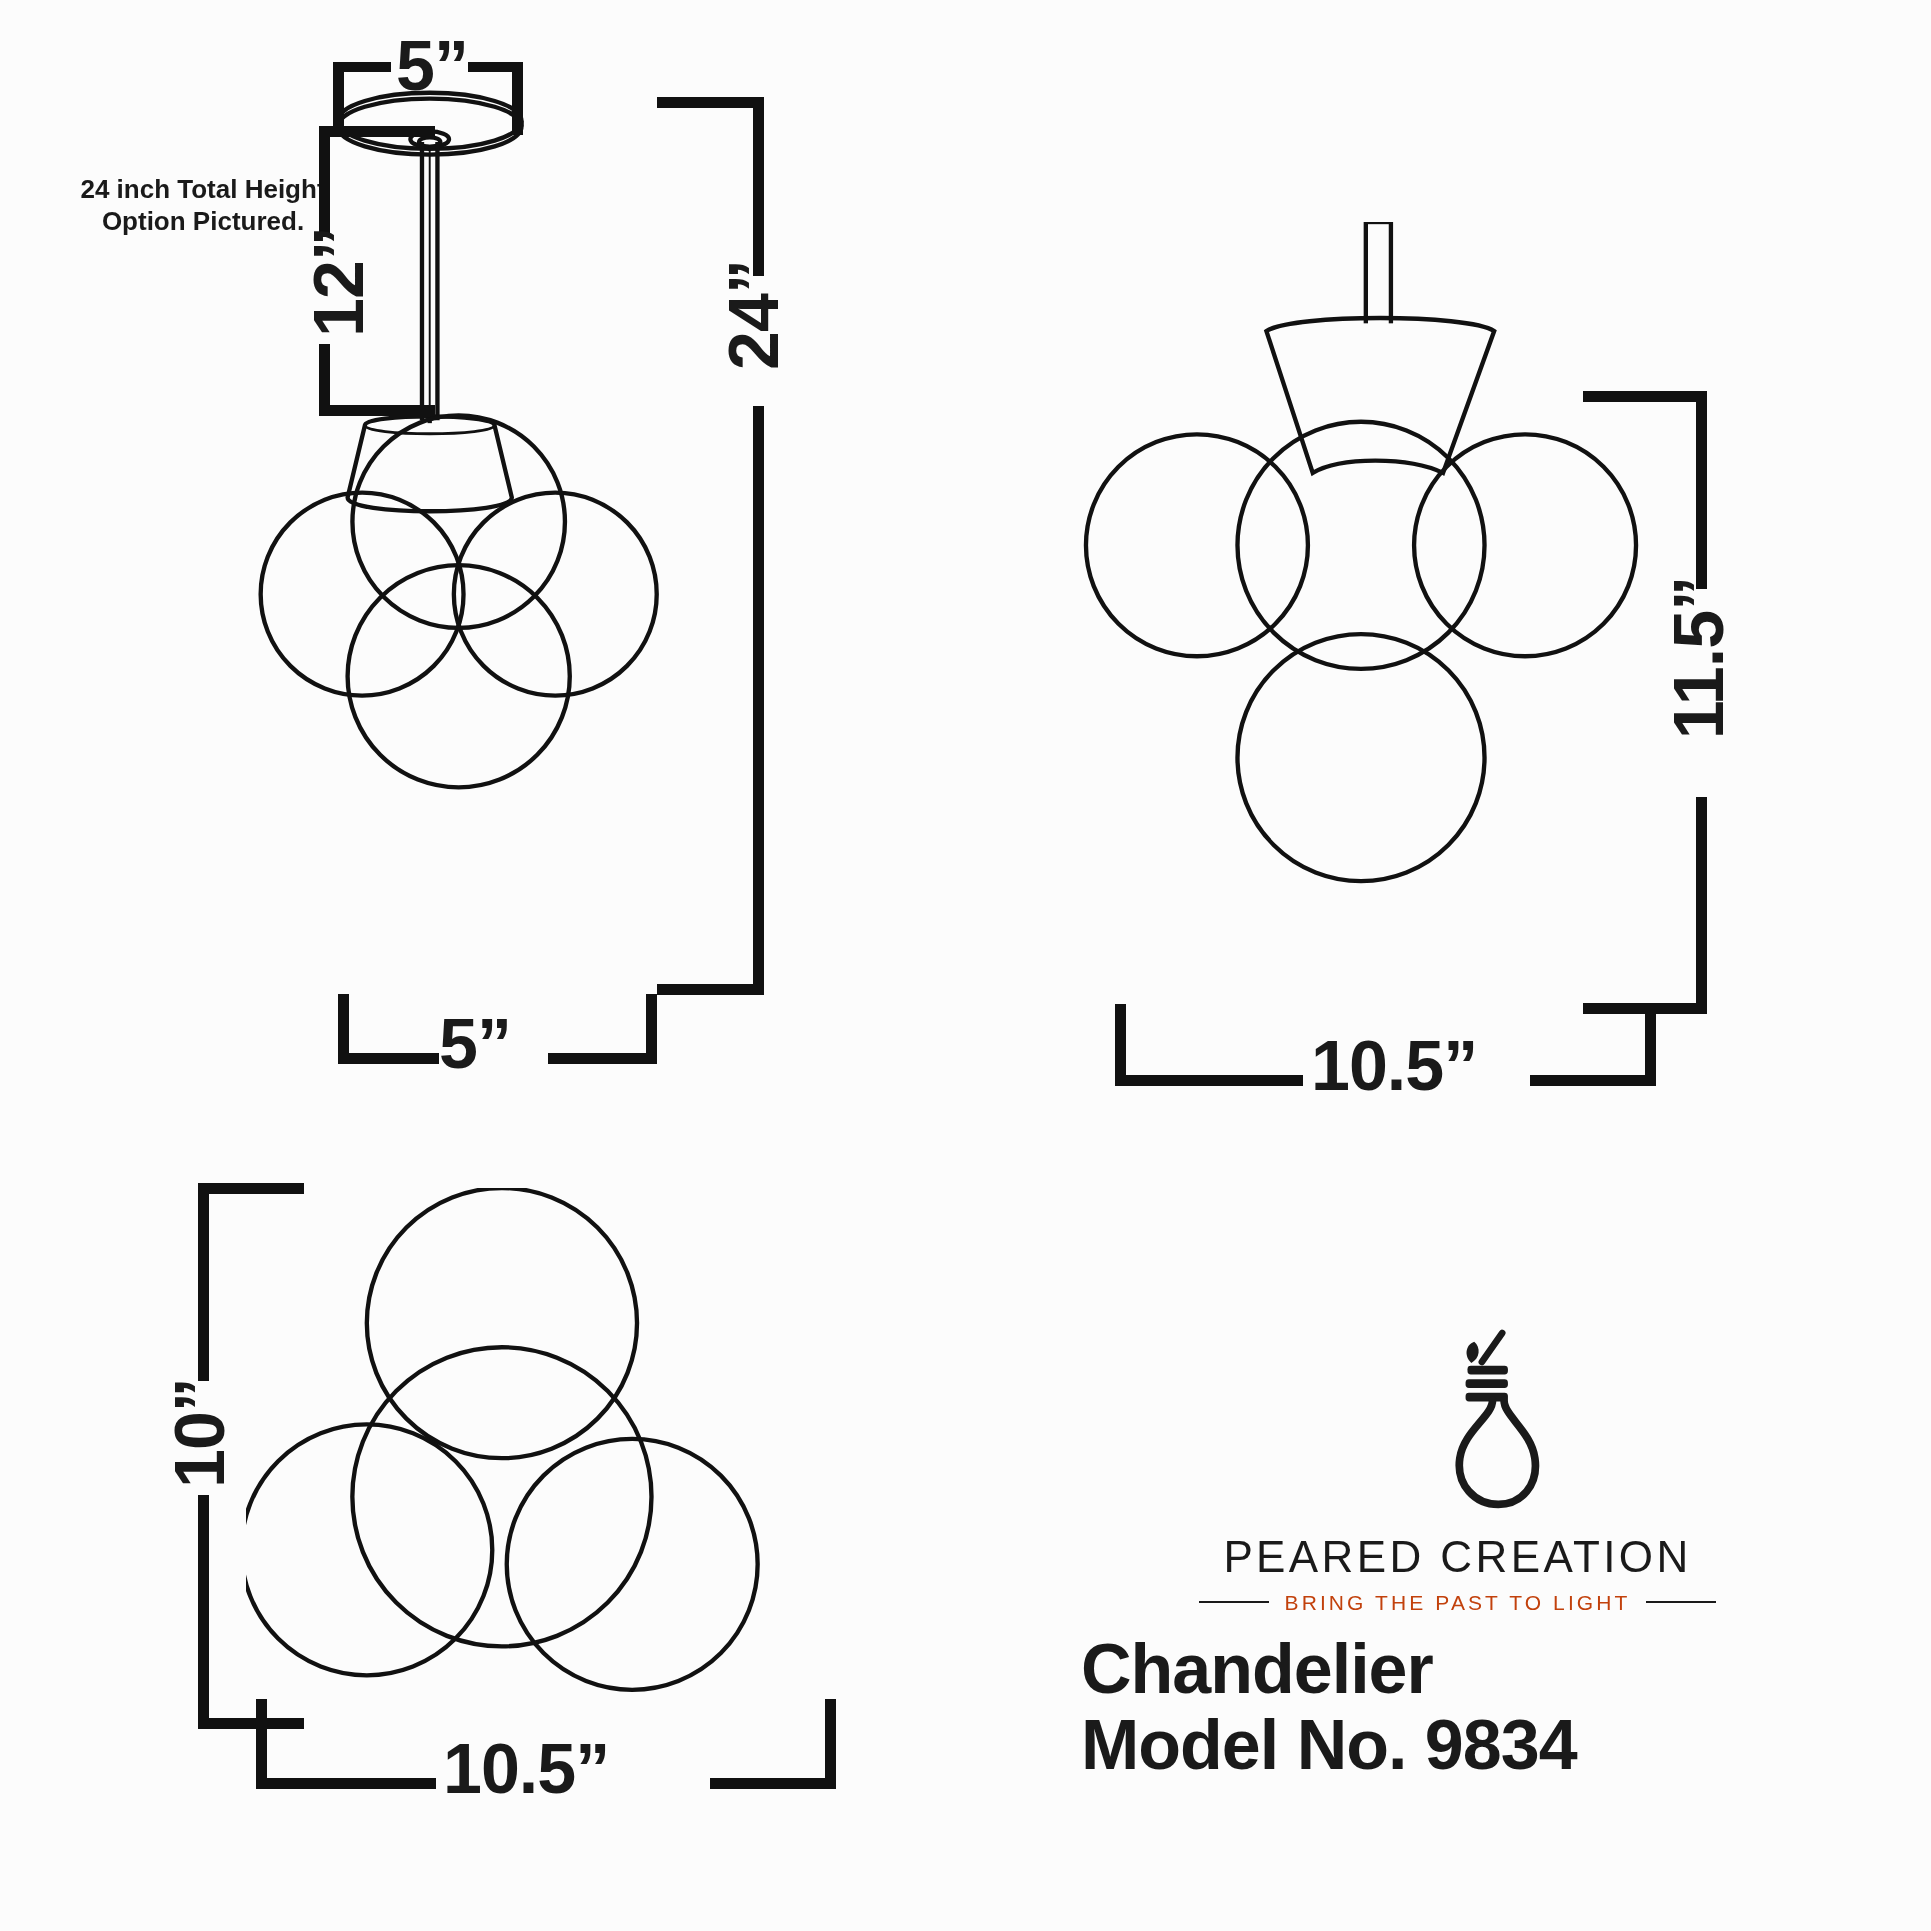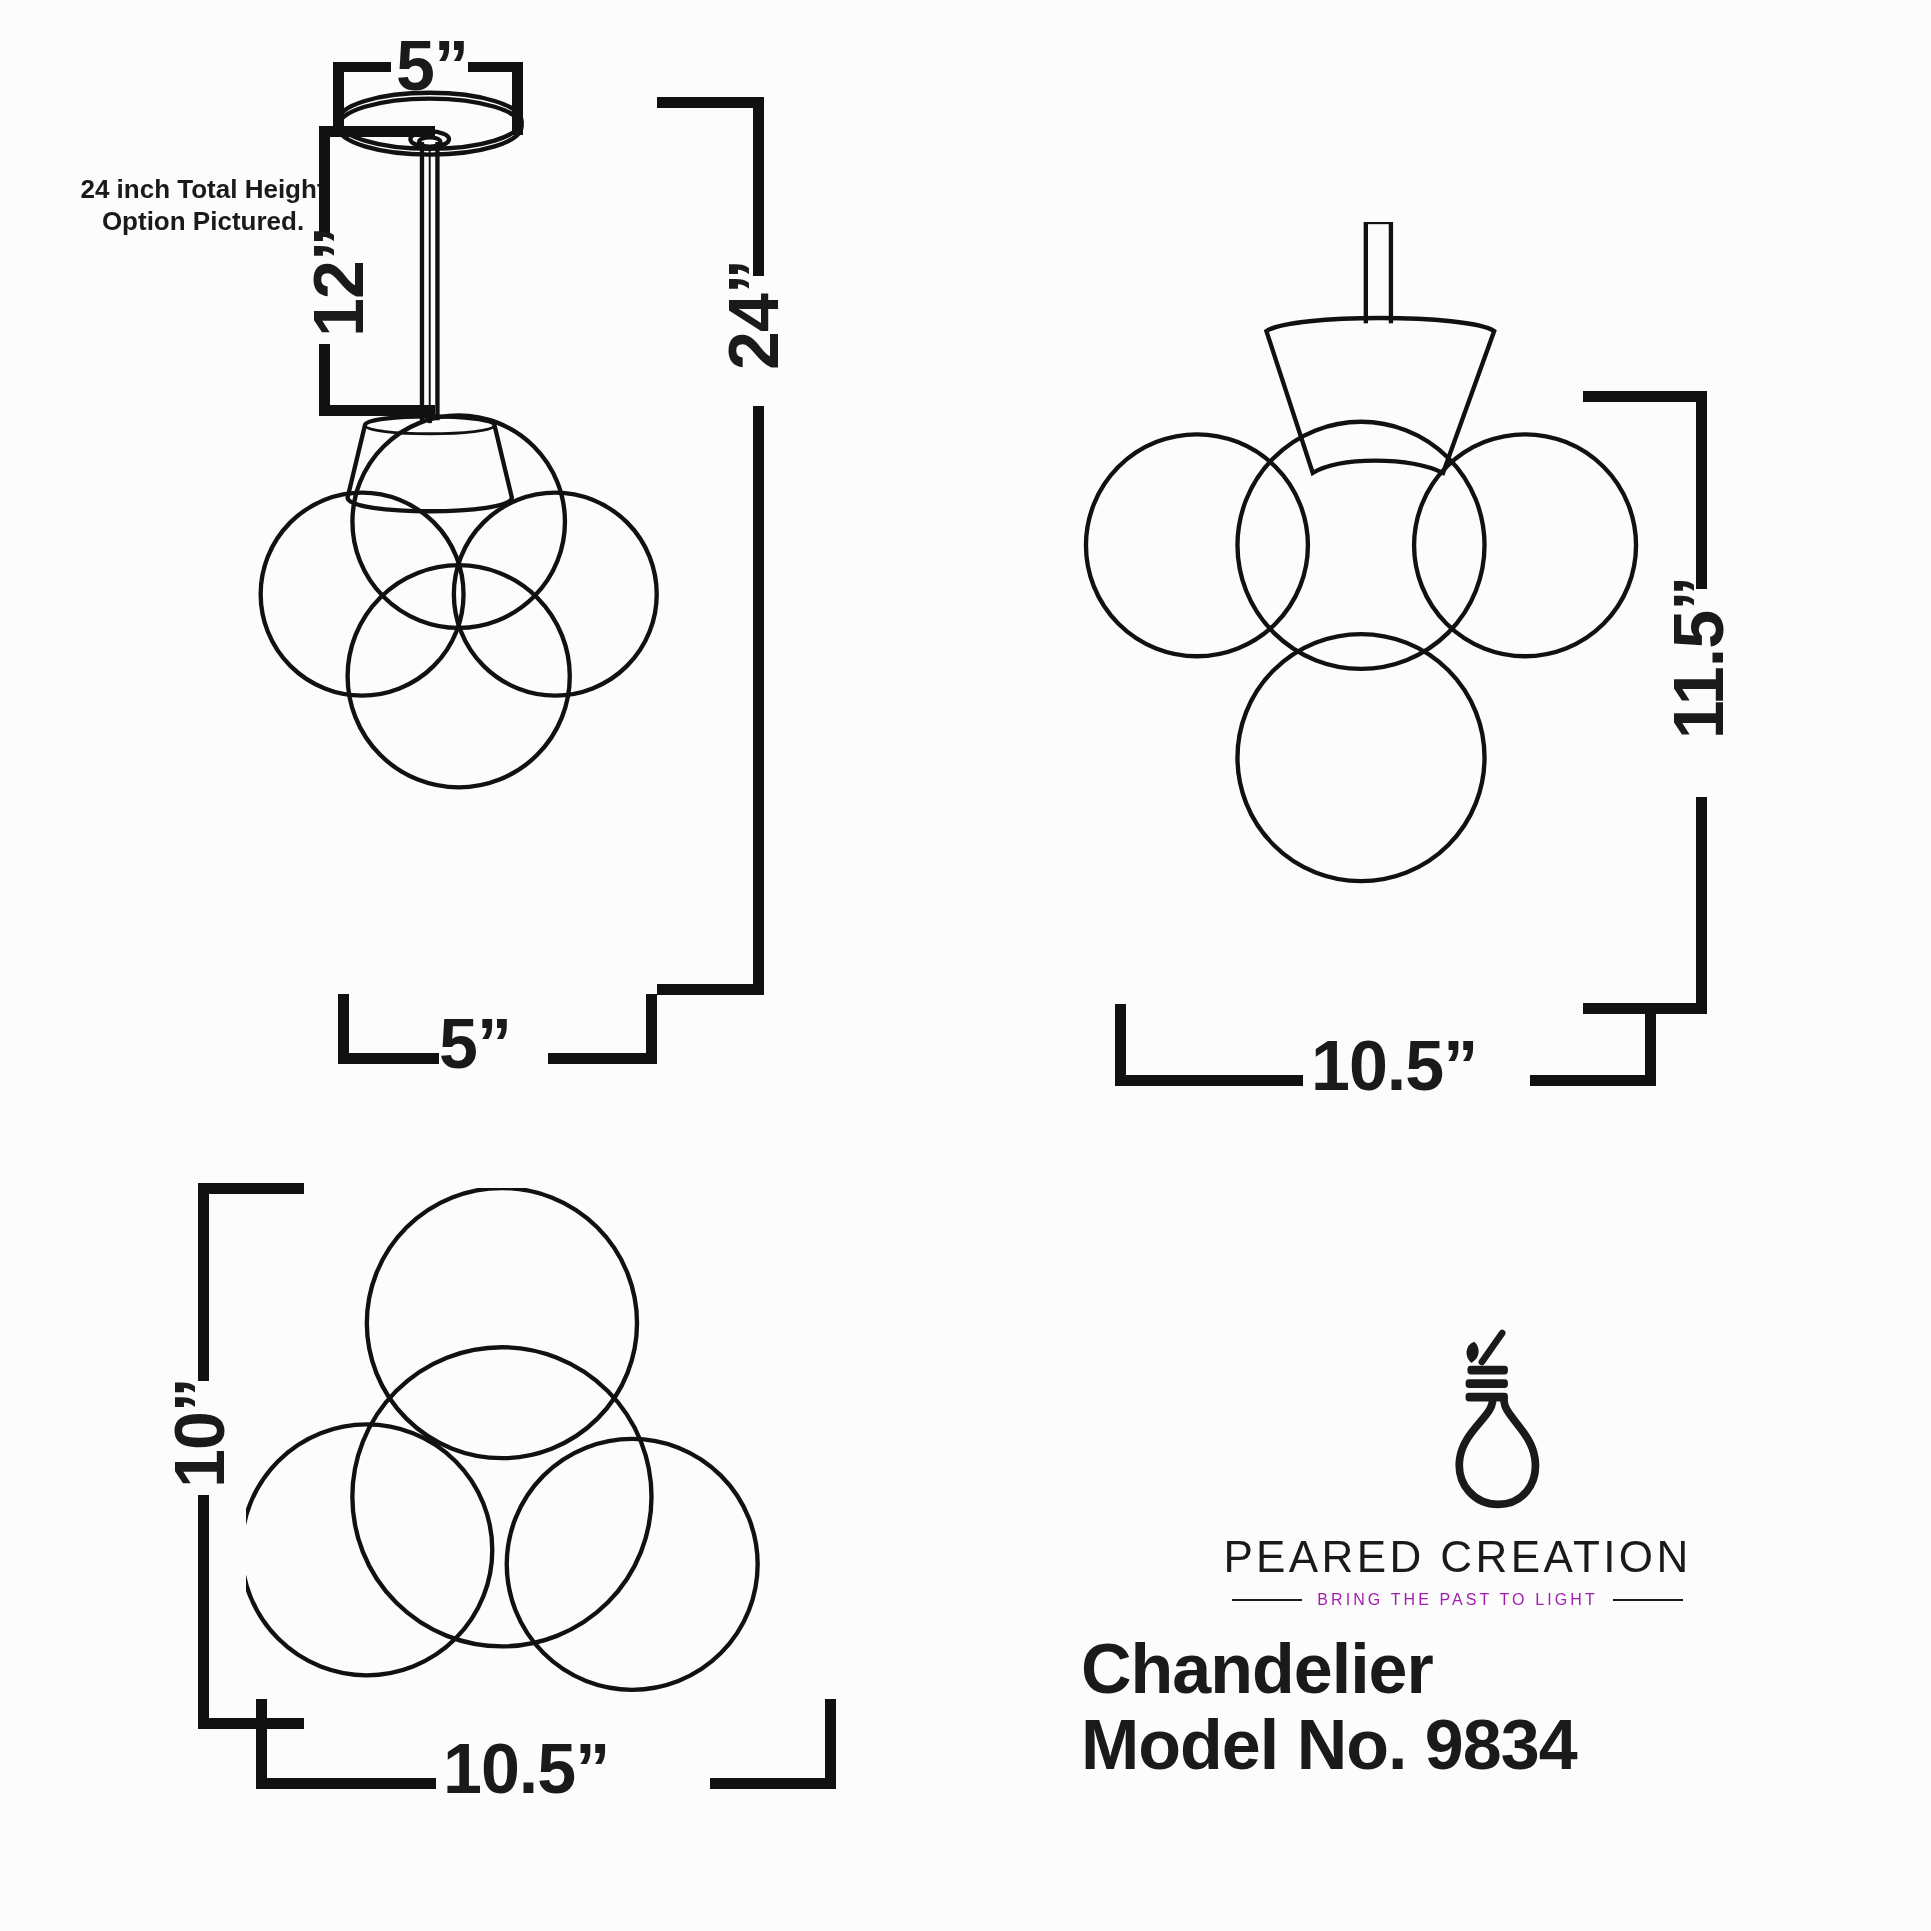--- a/index.html
+++ b/index.html
@@ -76,23 +76,23 @@
     align-items: center;
     gap: 15.4px;
     margin-top: 12.6px;
   }
   .tagline-rule {
     width: 70px;
     height: 1.9px;
     background: #1a1a1a;
   }
   .tagline-text {
-    font-size: 16px;
+    font-size: 21px;
     letter-spacing: 3.1px;
-    color: #a21caf;
+    color: #c2410c;
     line-height: 1;
   }
   .product-title {
     position: absolute;
     text-align: left;
     font-weight: 700;
     font-size: 70px;
     line-height: 1.08;
     letter-spacing: -1px;
     color: #1a1a1a;

